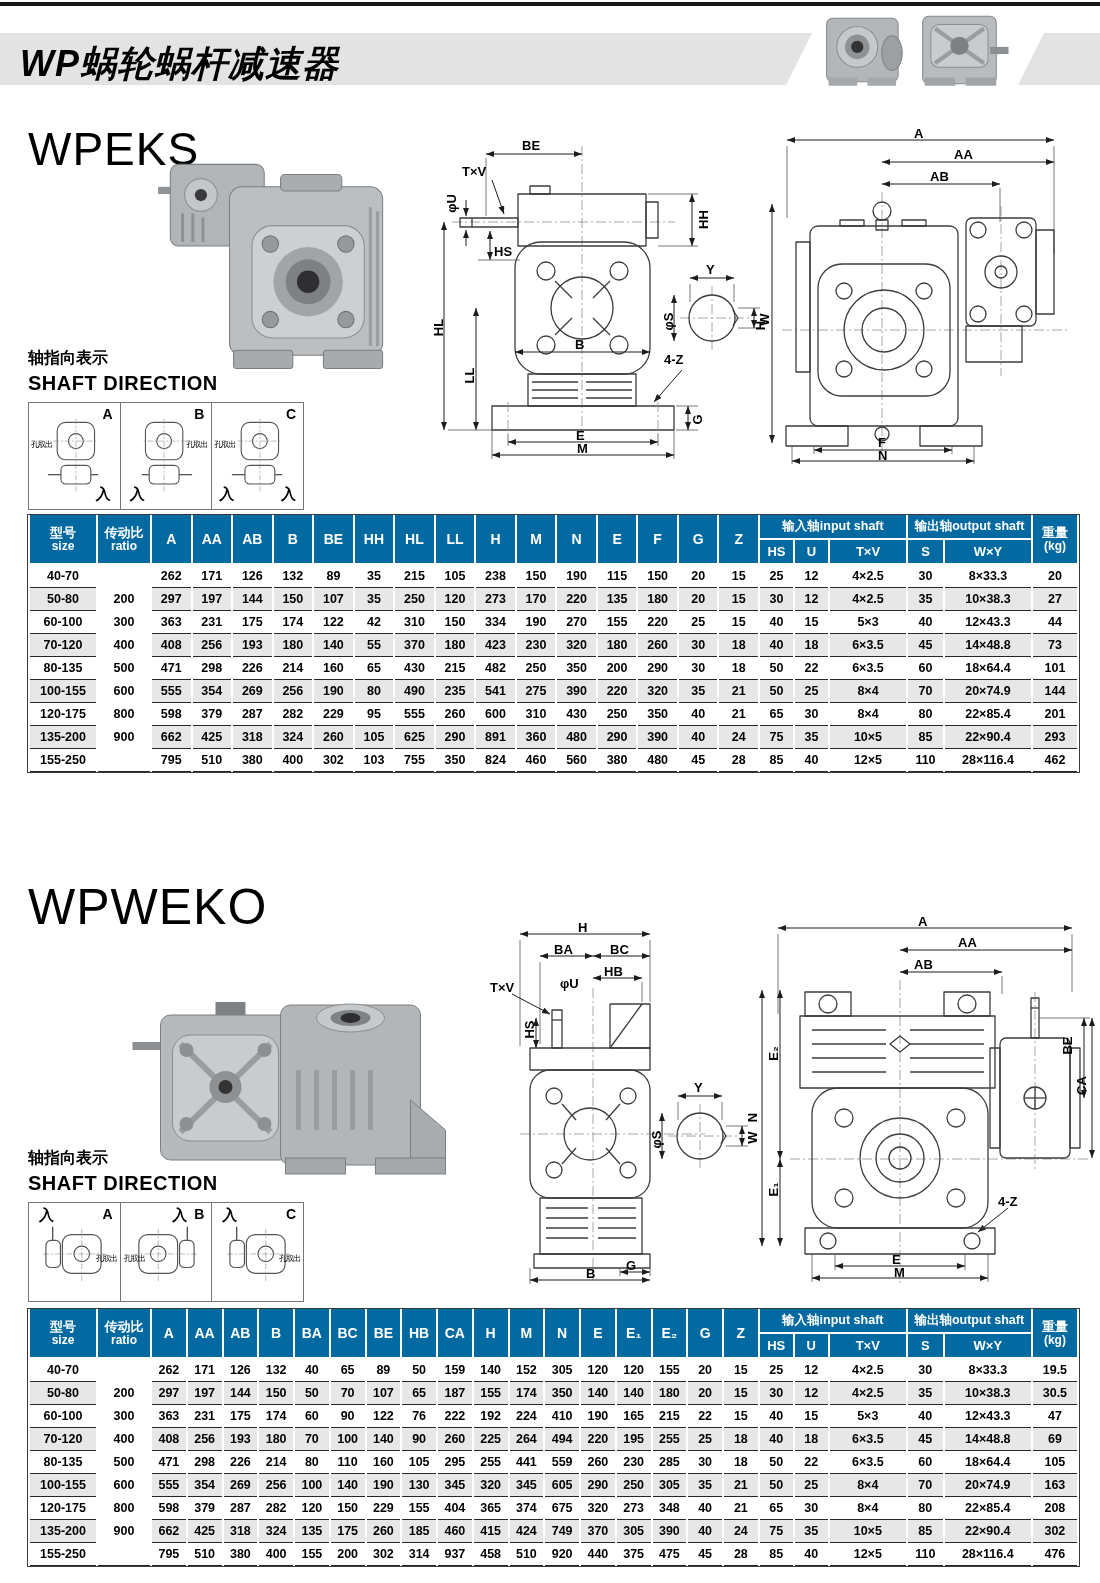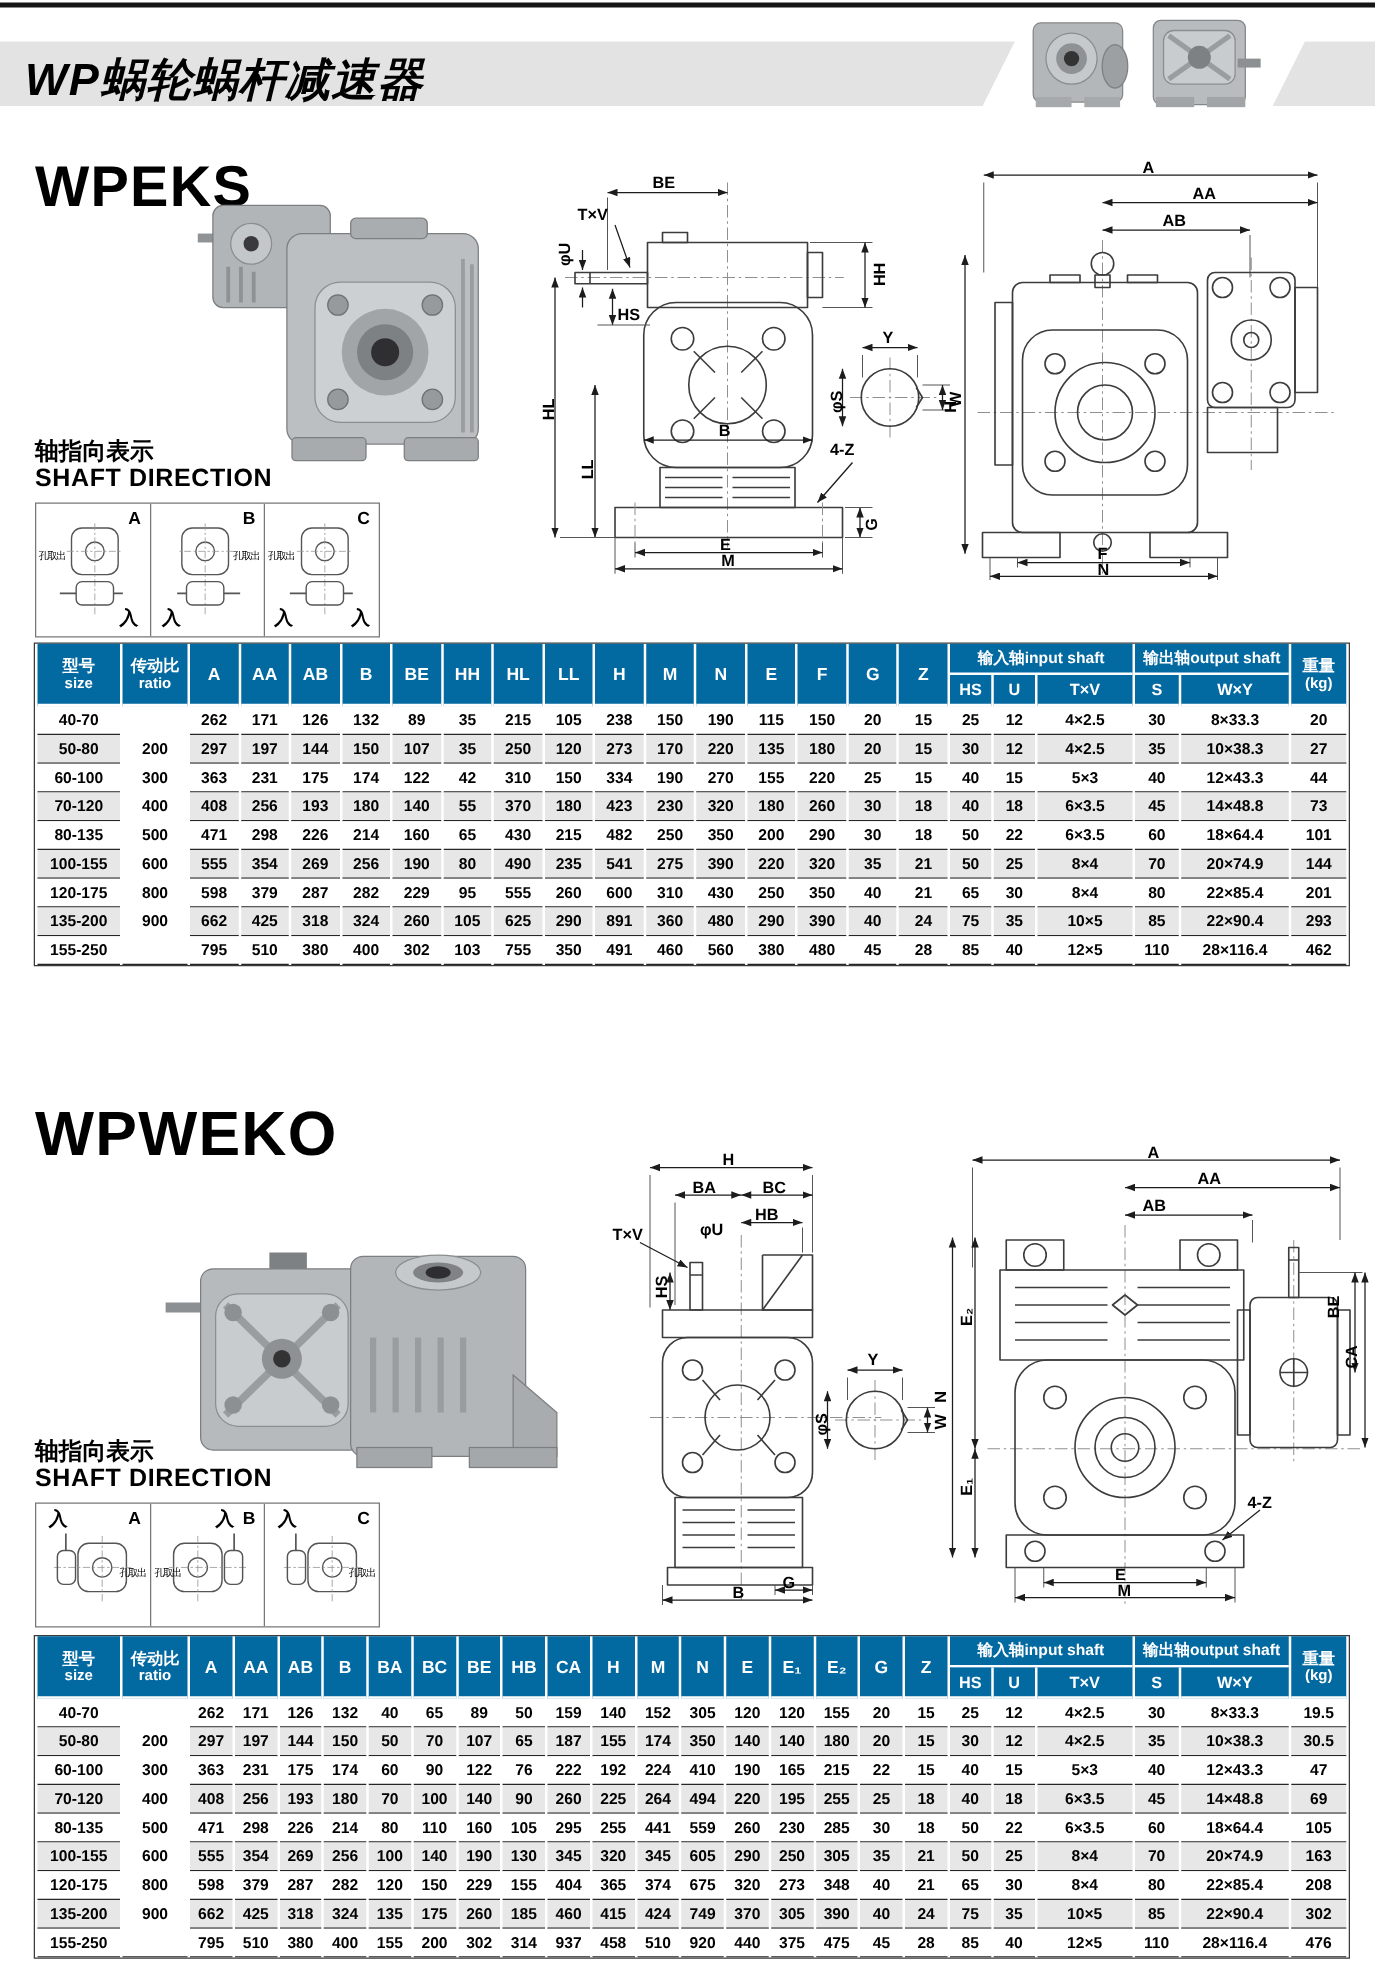--- a/index.html
+++ b/index.html
@@ -10,24 +10,24 @@
   
   .topbar{position:absolute;left:0;top:2px;width:1100px;height:4px;background:#161616;}
   .band{position:absolute;top:33px;height:52px;background:#e3e3e3;}
   .band-main{left:0;width:812px;clip-path:polygon(0 0,812px 0,786px 52px,0 52px);}
   .band-right{left:1012px;width:88px;clip-path:polygon(32px 0,88px 0,88px 52px,6px 52px);}
   .banner-title{position:absolute;left:20px;top:40px;font-size:36px;font-weight:bold;
                 font-style:italic;color:#000;letter-spacing:1px;white-space:nowrap;}
   .banner-photos{position:absolute;left:818px;top:6px;width:195px;height:92px;}
 
   
-  .section-title{position:absolute;font-weight:bold;color:#000;letter-spacing:1px;white-space:nowrap;}
+  .section-title{position:absolute;font-weight:normal;color:#000;letter-spacing:1px;white-space:nowrap;}
   #title-wpeks{left:28px;top:122px;font-size:46px;}
   #title-wpweko{left:28px;top:878px;font-size:50px;}
-  .sd-zh{position:absolute;font-size:19px;font-weight:bold;color:#000;}
+  .sd-zh{position:absolute;font-size:16px;font-weight:bold;color:#000;}
   .sd-en{position:absolute;font-size:20px;font-weight:bold;color:#000;letter-spacing:0.5px;}
 
   
   .variants{position:absolute;display:flex;border:1px solid #777;background:#fff;width:274px;}
   .variant{position:relative;flex:1;border-right:1px solid #777;display:flex;
            align-items:center;justify-content:center;}
   .variant:last-child{border-right:none;}
   .vletter{position:absolute;top:3px;right:7px;font-size:14px;font-weight:bold;color:#000;}
   .vin{position:absolute;font-size:15px;font-weight:bold;color:#000;}
   .vout{position:absolute;font-size:8px;color:#000;letter-spacing:-1px;white-space:nowrap;}
@@ -602,21 +602,21 @@
         <tr>
           <td class="c-size">155-250</td>
           <td>795</td>
           <td>510</td>
           <td>380</td>
           <td>400</td>
           <td>302</td>
           <td>103</td>
           <td>755</td>
           <td>350</td>
-          <td>491</td>
+          <td>824</td>
           <td>460</td>
           <td>560</td>
           <td>380</td>
           <td>480</td>
           <td>45</td>
           <td>28</td>
           <td>85</td>
           <td>40</td>
           <td>12×5</td>
           <td>110</td>

